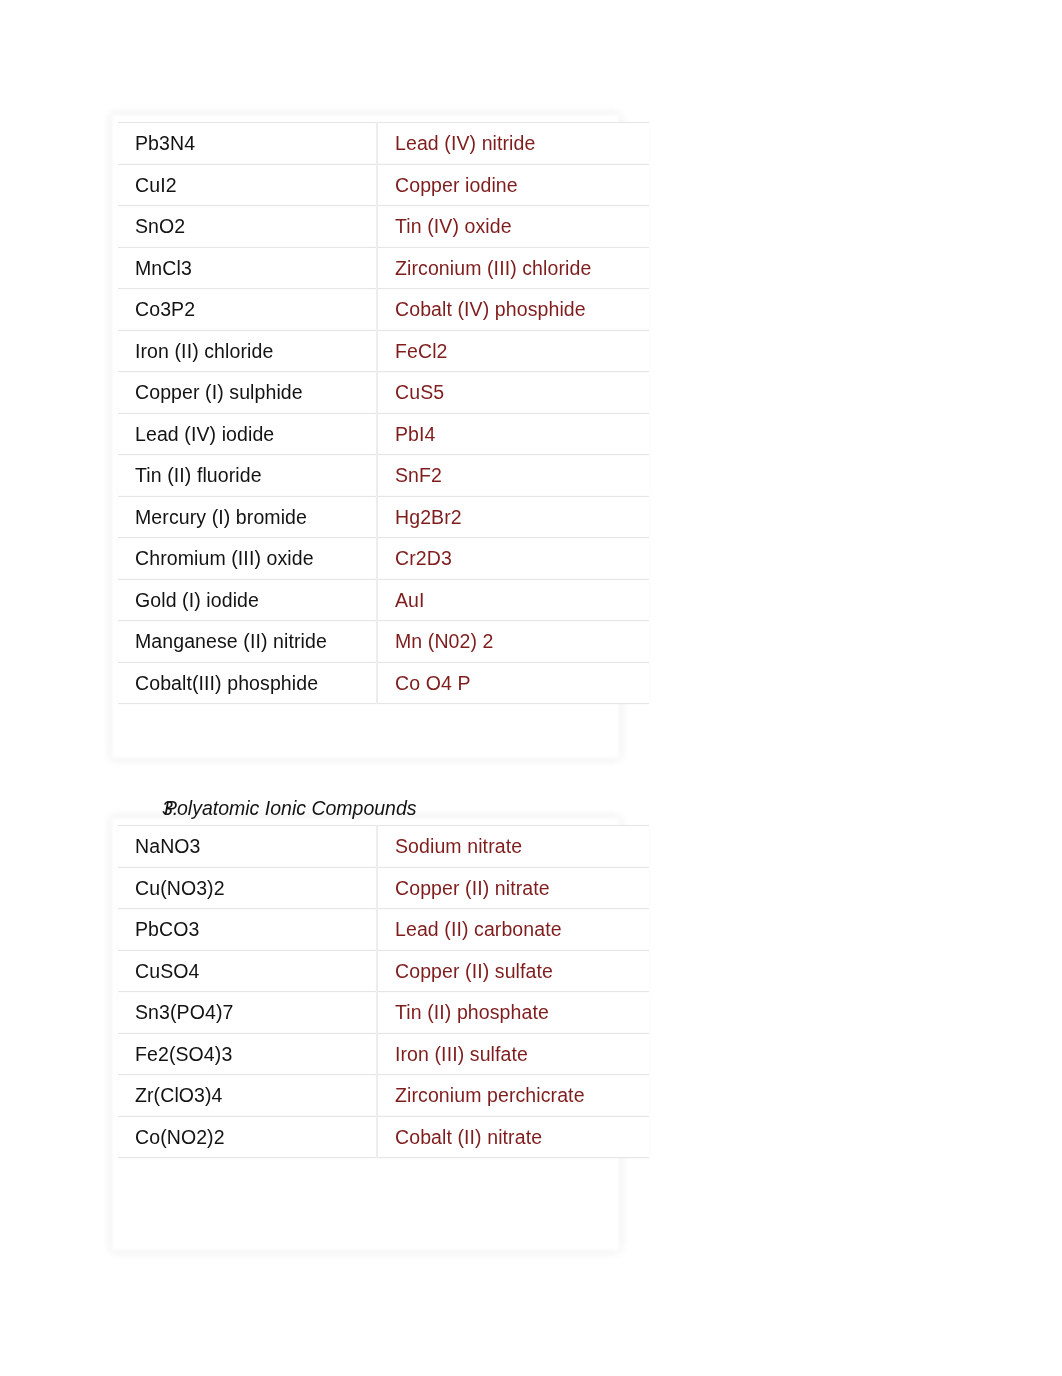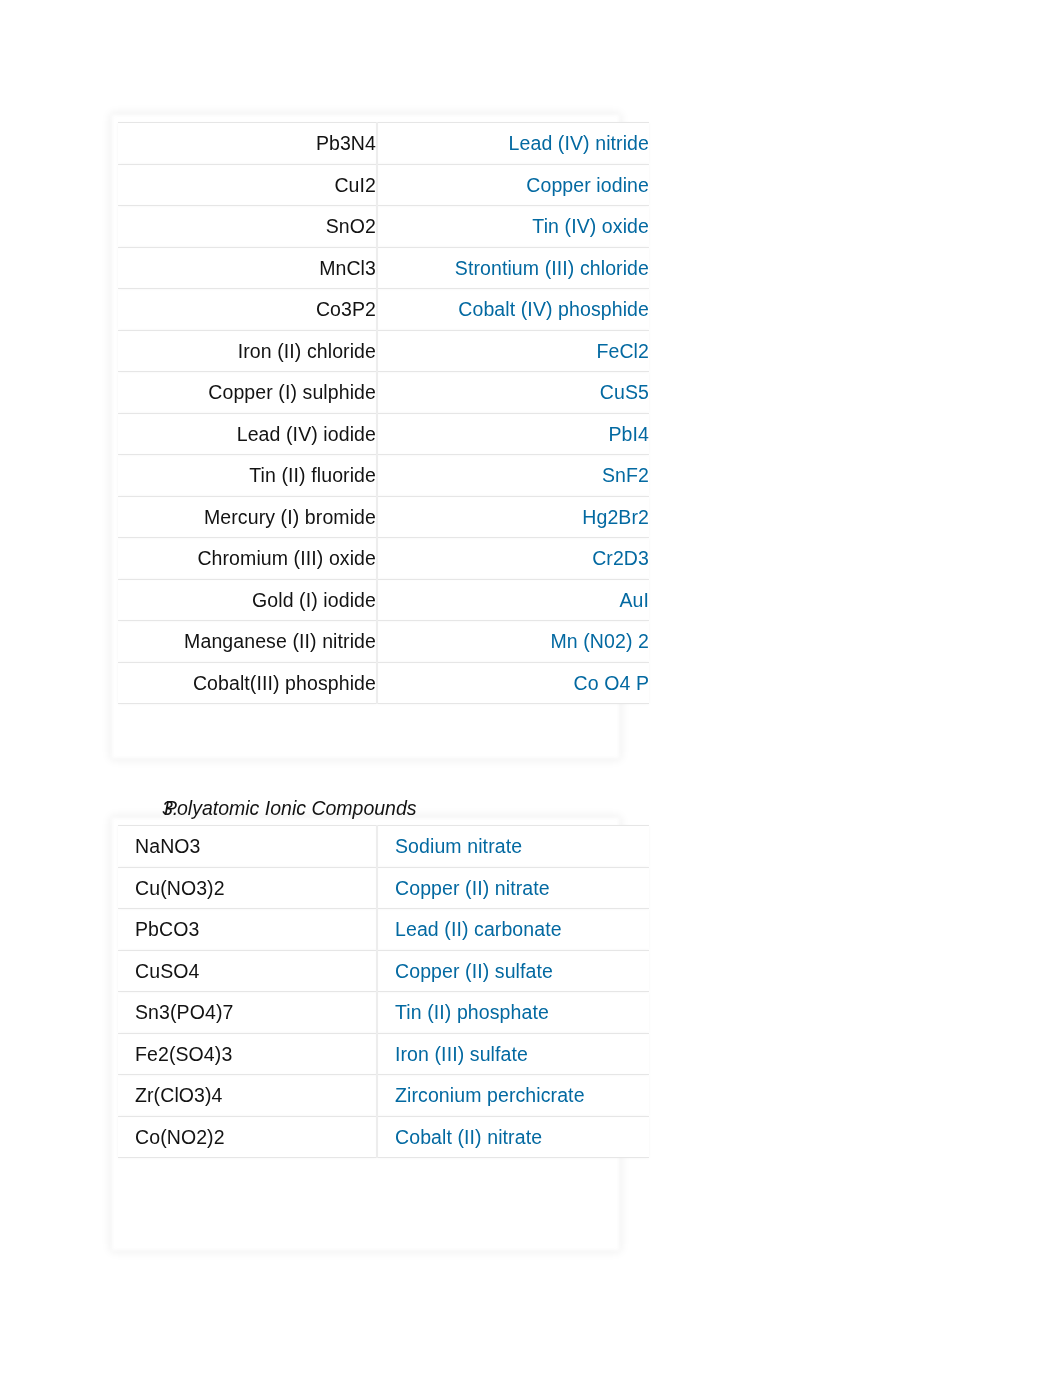--- a/index.html
+++ b/index.html
@@ -26,21 +26,21 @@
   
   .compound-table {
     position: absolute;
     width: 495px;
     border-collapse: collapse;
     table-layout: fixed;
     background: #ffffff;
     filter: blur(0.55px);
   }
 
-  #table-binary-ionic { left: 118px; top: 122px; text-align: right; }
+  #table-binary-ionic { left: 118px; top: 122px; }
   #table-polyatomic  { left: 118px; top: 825px; }
 
   .compound-table tr {
     height: 41.5px;
   }
   #table-polyatomic tr {
     height: 41.5px;
   }
 
   .compound-table td {
@@ -55,21 +55,21 @@
     box-shadow: 0 0 3px 0 rgba(0,0,0,0.045);
   }
 
   .cell-formula {
     width: 241px;
     color: #131313;
     border-right: 2px solid #ededed;
   }
   .cell-name {
     width: 254px;
-    color: #0369a1;
+    color: #7f1d1d;
     padding-left: 19px;
   }
 
   
   .table-halo {
     position: absolute;
     border-radius: 2px;
     box-shadow: 0 0 9px 3px rgba(0,0,0,0.055);
     background: #ffffff;
     filter: blur(1.4px);
@@ -120,21 +120,21 @@
         <tr>
           <td class="cell-formula">CuI2</td>
           <td class="cell-name">Copper iodine</td>
         </tr>
         <tr>
           <td class="cell-formula">SnO2</td>
           <td class="cell-name">Tin (IV) oxide</td>
         </tr>
         <tr>
           <td class="cell-formula">MnCl3</td>
-          <td class="cell-name">Strontium (III) chloride</td>
+          <td class="cell-name">Zirconium (III) chloride</td>
         </tr>
         <tr>
           <td class="cell-formula">Co3P2</td>
           <td class="cell-name">Cobalt (IV) phosphide</td>
         </tr>
         <tr>
           <td class="cell-formula">Iron (II) chloride</td>
           <td class="cell-name">FeCl2</td>
         </tr>
         <tr>

